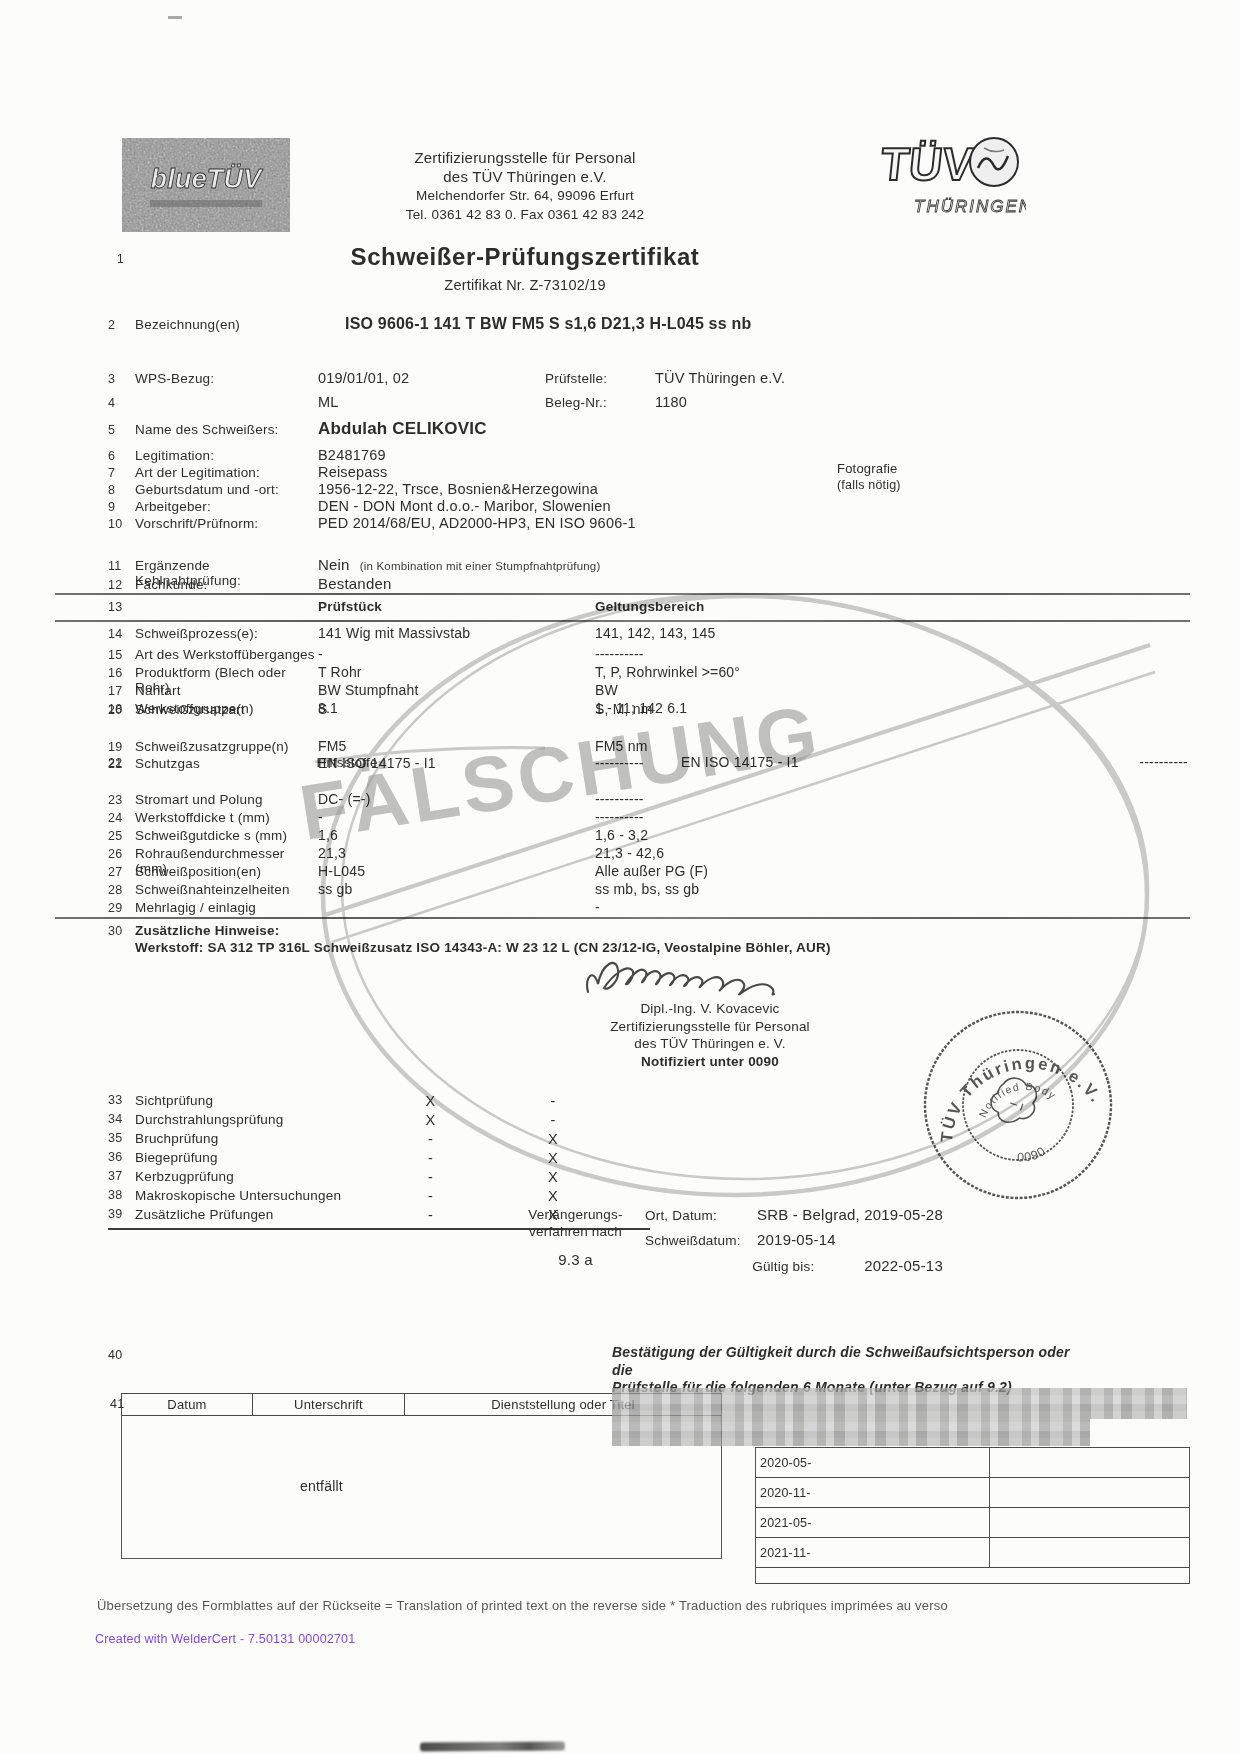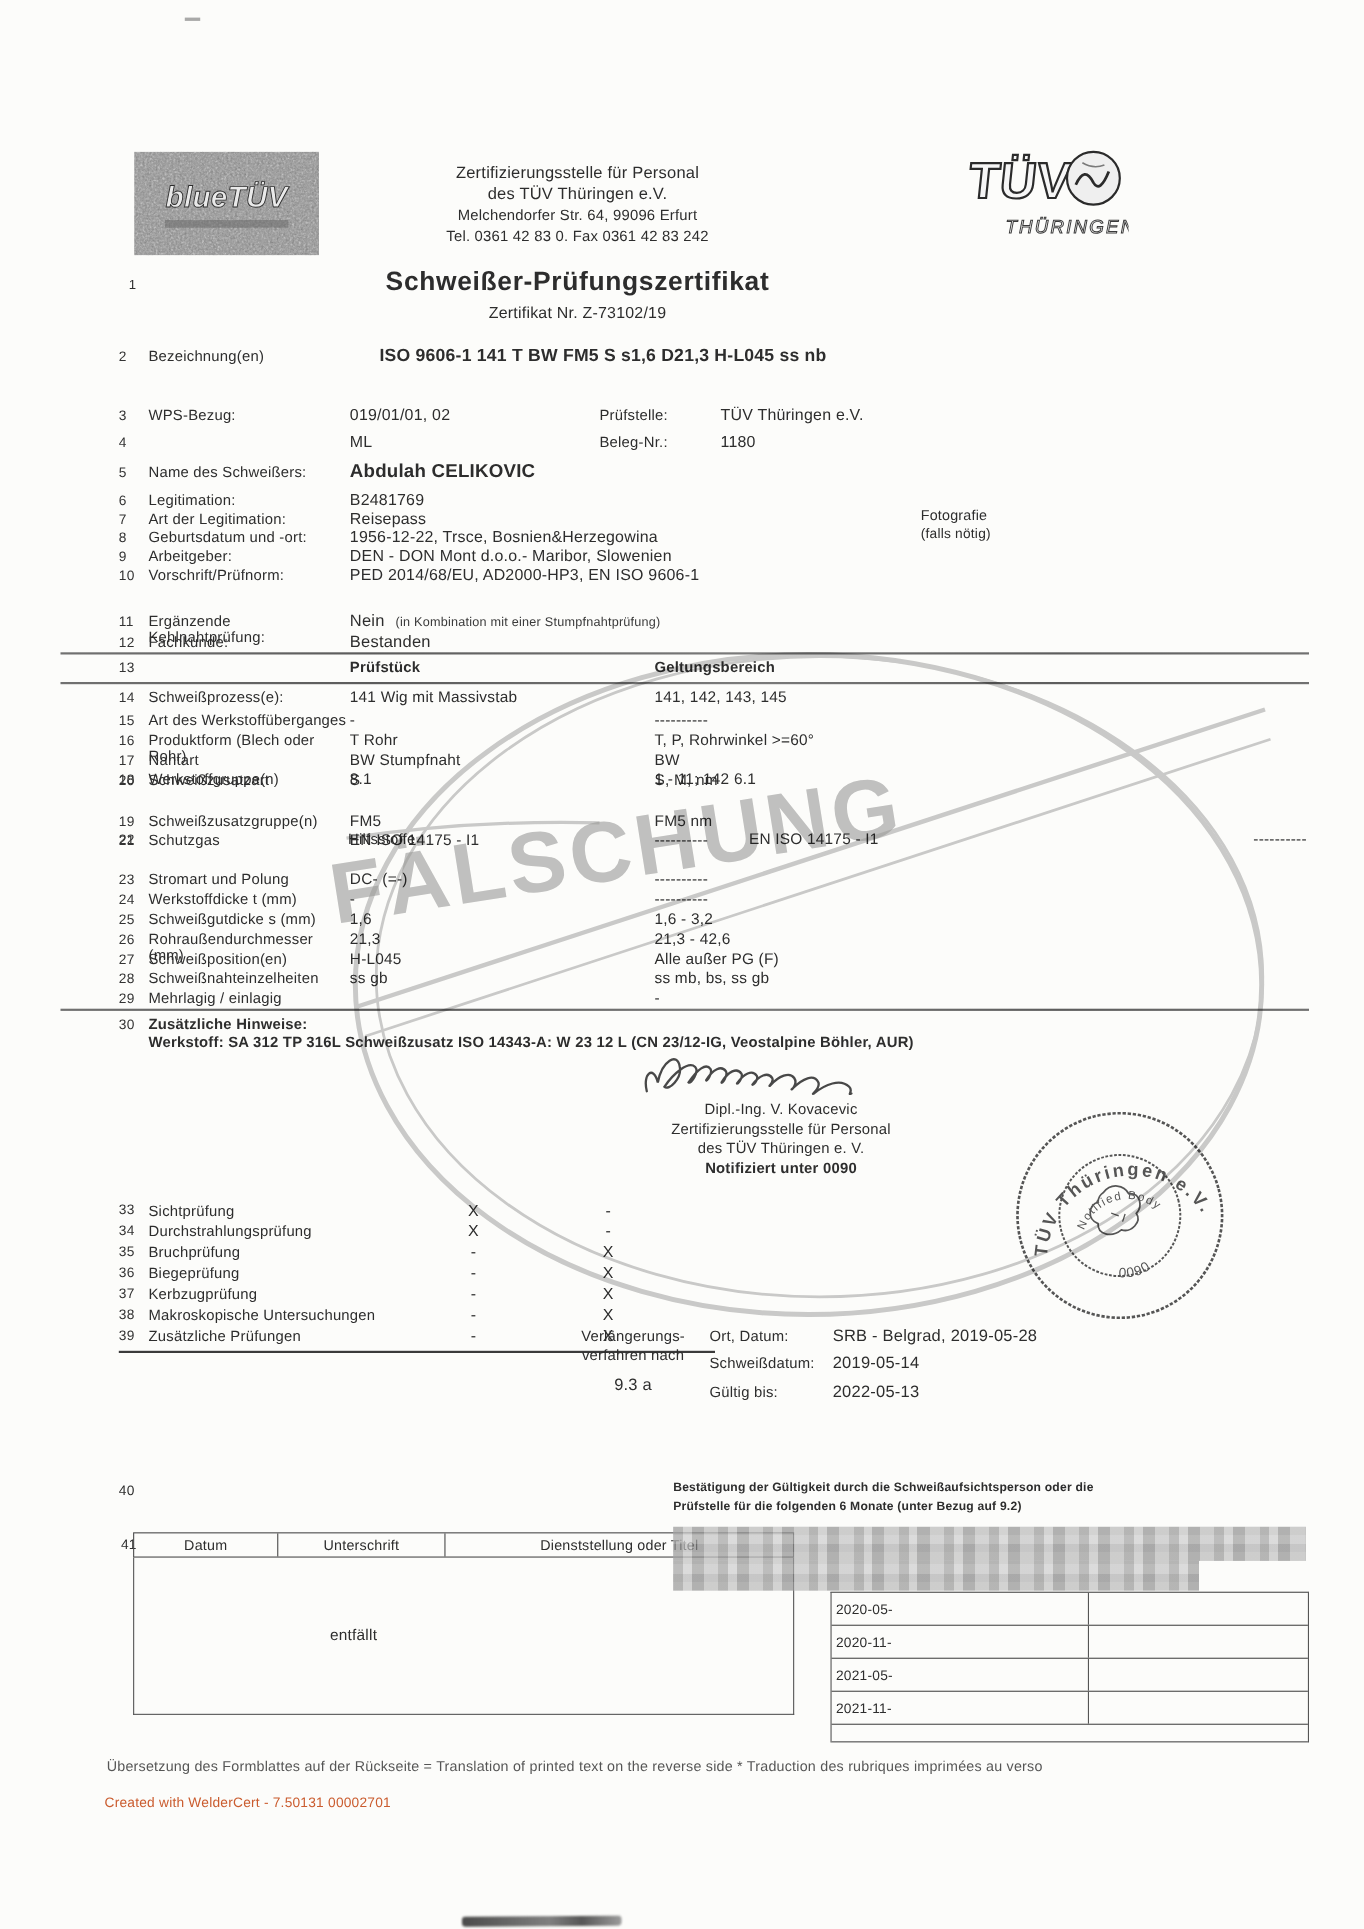--- a/index.html
+++ b/index.html
@@ -391,28 +391,28 @@
 
   <div class="abs" style="left:645px;top:1206px;">
     <div style="display:flex;height:25px;align-items:baseline;">
       <span style="width:112px;flex:none;font-size:13.5px;">Ort, Datum:</span>
       <span style="font-size:15px;">SRB - Belgrad, 2019-05-28</span>
     </div>
     <div style="display:flex;height:26px;align-items:baseline;">
       <span style="width:112px;flex:none;font-size:13.5px;">Schweißdatum:</span>
       <span style="font-size:15px;">2019-05-14</span>
     </div>
-    <div style="display:flex;height:26px;align-items:baseline;">
+    <div style="display:flex;height:26px;align-items:baseline;justify-content:flex-end;">
       <span style="width:112px;flex:none;font-size:13.5px;">Gültig bis:</span>
       <span style="font-size:15px;">2022-05-13</span>
     </div>
   </div>
 
   <span class="abs" style="left:108px;top:1348px;font-size:12.5px;">40</span>
-  <div class="abs b" style="left:612px;top:1344px;width:480px;font-size:11px;line-height:17.5px;">
+  <div class="abs b" style="left:612px;top:1344px;width:480px;font-size:14px;line-height:17.5px;font-style:italic;">
     <div>Bestätigung der Gültigkeit durch die Schweißaufsichtsperson oder die</div>
     <div>Prüfstelle für die folgenden 6 Monate (unter Bezug auf 9.2)</div>
   </div>
 
   <span class="abs" style="left:110px;top:1397px;font-size:12.5px;">41</span>
   <div class="t41">
     <div class="t41head">
       <div class="t41cell" style="width:130px;flex:none;">Datum</div>
       <div class="t41cell" style="width:151px;flex:none;">Unterschrift</div>
       <div class="t41cell" style="flex:1;">Dienststellung oder Titel</div>
@@ -439,21 +439,21 @@
         <div class="tRc1">2021-11-</div>
         <div></div>
       </div>
     <div class="tRempty"></div>
   </div>
 
   <div class="pix" style="left:612px;top:1388px;width:575px;height:31px;"></div>
   <div class="pix" style="left:612px;top:1419px;width:478px;height:27px;"></div>
 
   <div class="abs" style="left:97px;top:1598px;font-size:13px;color:#3f3f3f;opacity:.88;">Übersetzung des Formblattes auf der Rückseite = Translation of printed text on the reverse side * Traduction des rubriques imprimées au verso</div>
-  <div class="abs" style="left:95px;top:1632px;font-size:12.5px;color:#c2410c;opacity:.85;">Created with WelderCert - 7.50131 00002701</div>
+  <div class="abs" style="left:95px;top:1632px;font-size:12.5px;color:#6d28d9;opacity:.85;">Created with WelderCert - 7.50131 00002701</div>
 
   <svg class="wm" width="1240" height="1754">
     <g stroke="#a2a2a2" fill="none" opacity="0.55">
       <ellipse cx="735" cy="895" rx="412" ry="300" stroke-width="4.5"></ellipse>
       <ellipse cx="745" cy="888" rx="403" ry="291" stroke-width="2.5"></ellipse>
       <path d="M325,915 L1150,645" stroke-width="4"></path>
       <path d="M332,942 L1155,672" stroke-width="2.5"></path>
       <path d="M315,762 Q430,745 545,748" stroke-width="3"></path>
     </g>
     <text x="305" y="840" transform="rotate(-9 305 840)" font-family="Liberation Sans, sans-serif" font-size="78" font-weight="bold" letter-spacing="4" fill="#9b9b9b" opacity="0.6">FÄLSCHUNG</text>

